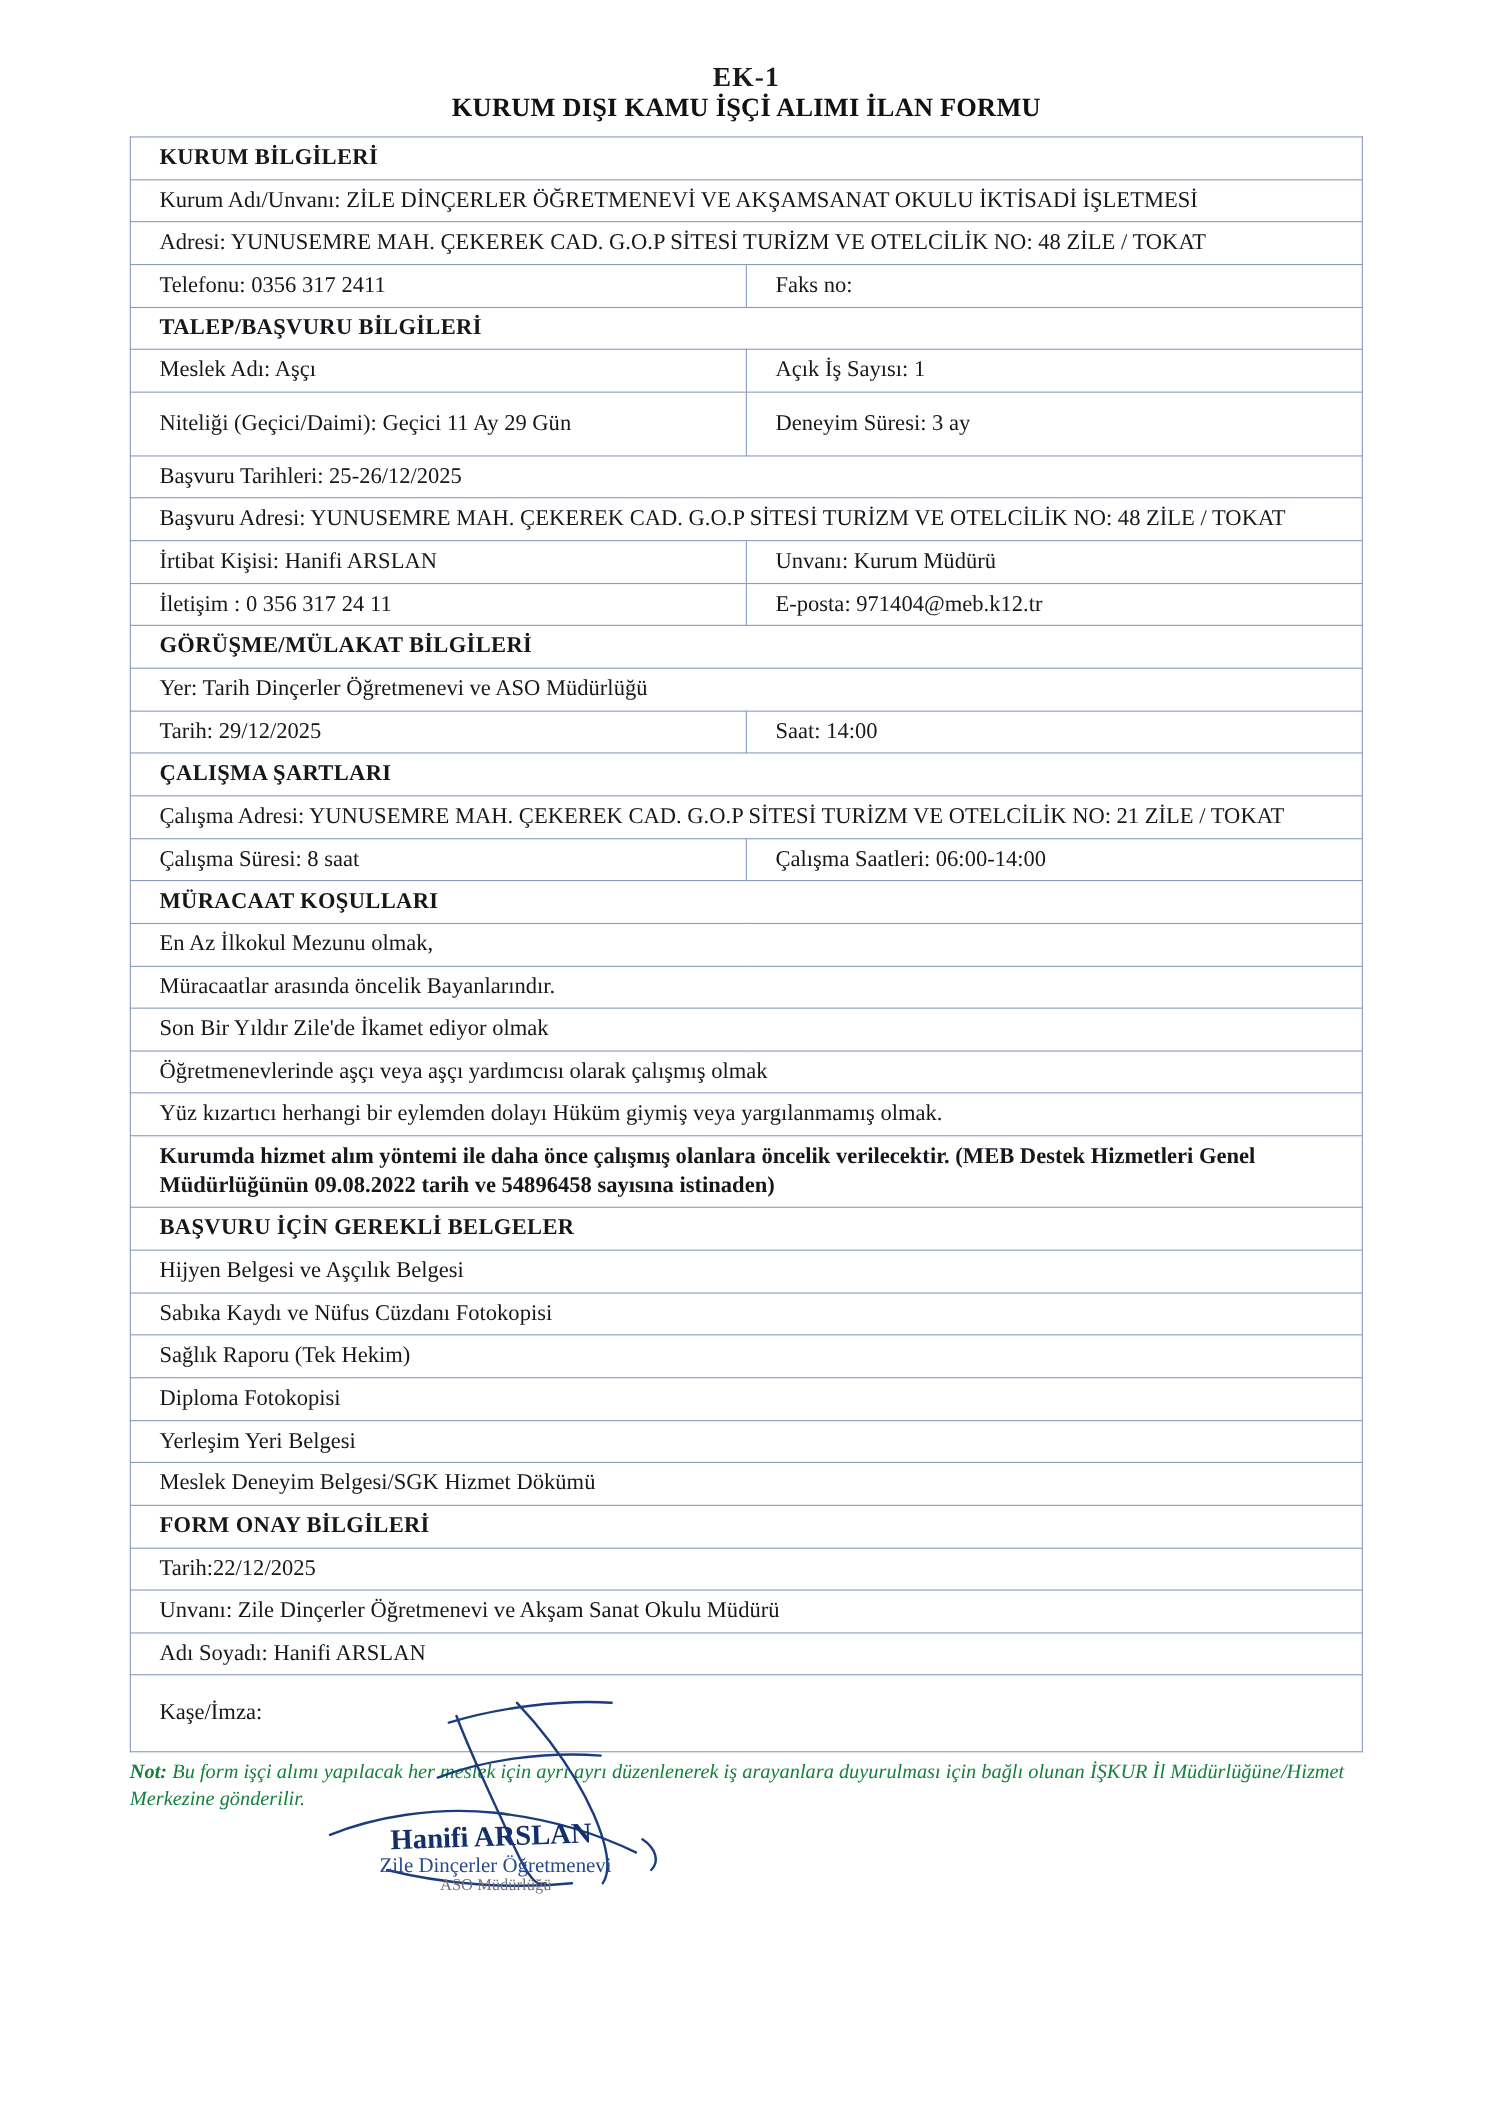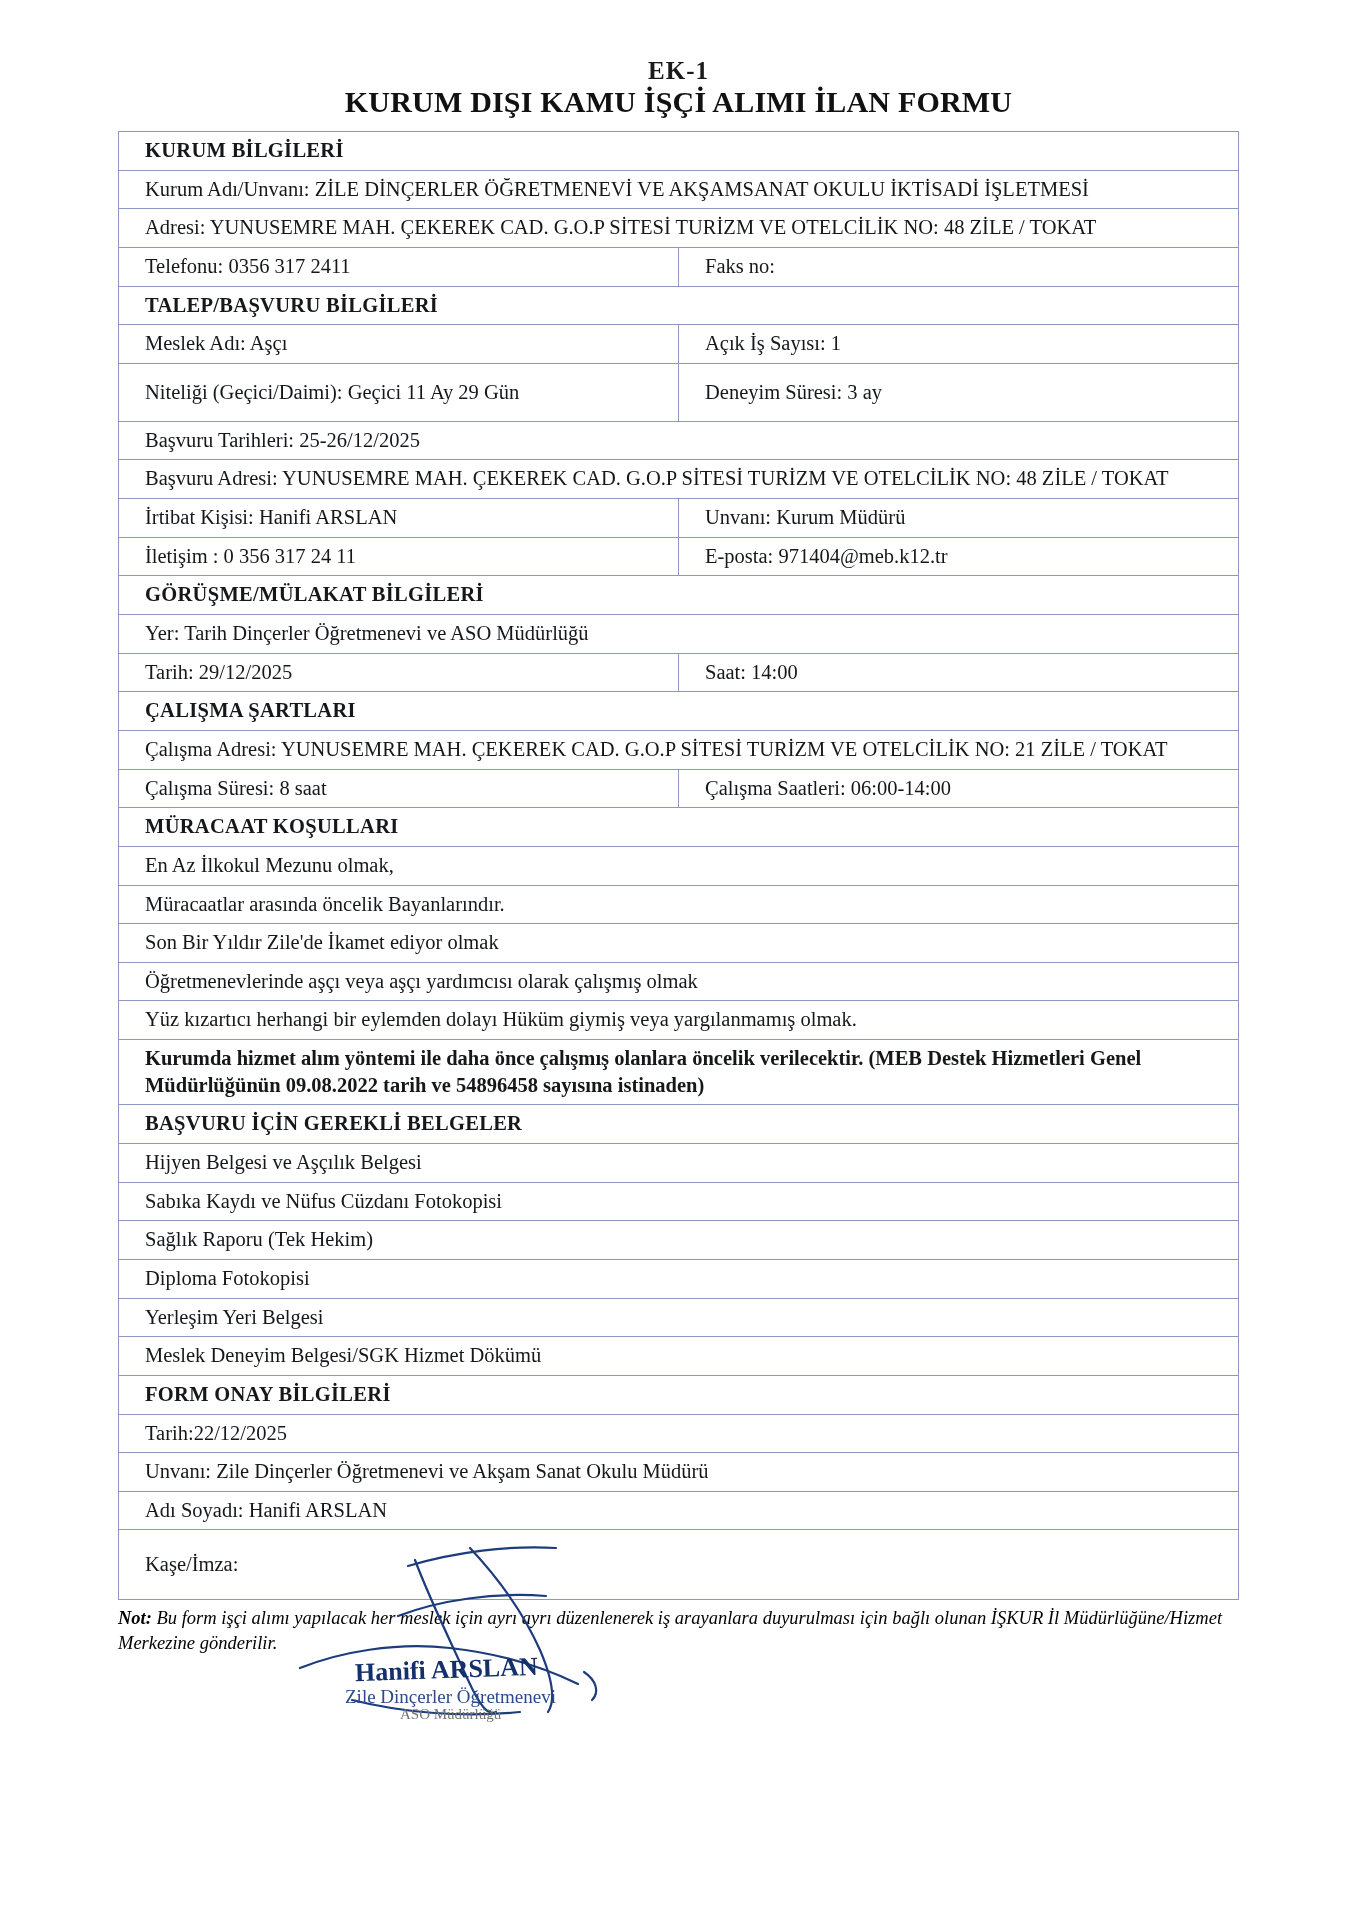--- a/index.html
+++ b/index.html
@@ -29,21 +29,21 @@
     font-weight: bold;
     letter-spacing: 1px;
     color: #1a1a1a;
     margin: 6px 0 0 0;
     height: 26px;
     overflow: hidden;
   }
   .doc-title {
     text-align: center;
     font-family: "Liberation Serif", serif;
-    font-size: 30px;
+    font-size: 24px;
     font-weight: bold;
     color: #111;
     margin: 2px 0 12px 0;
     letter-spacing: 0.2px;
   }
   table.form {
     width: 100%;
     border-collapse: collapse;
     table-layout: fixed;
   }
@@ -69,21 +69,21 @@
     font-weight: bold;
   }
   td.tall {
     height: 46px;
   }
   .note {
     margin-top: 6px;
     font-size: 18.5px;
     font-style: italic;
     line-height: 1.35;
-    color: #000000;
+    color: #15803d;
   }
   .note b {
     font-style: italic;
     font-weight: bold;
   }
   
   .sig-wrap {
     position: absolute;
     left: 0; top: 0;
     width: 1357px; height: 1920px;

